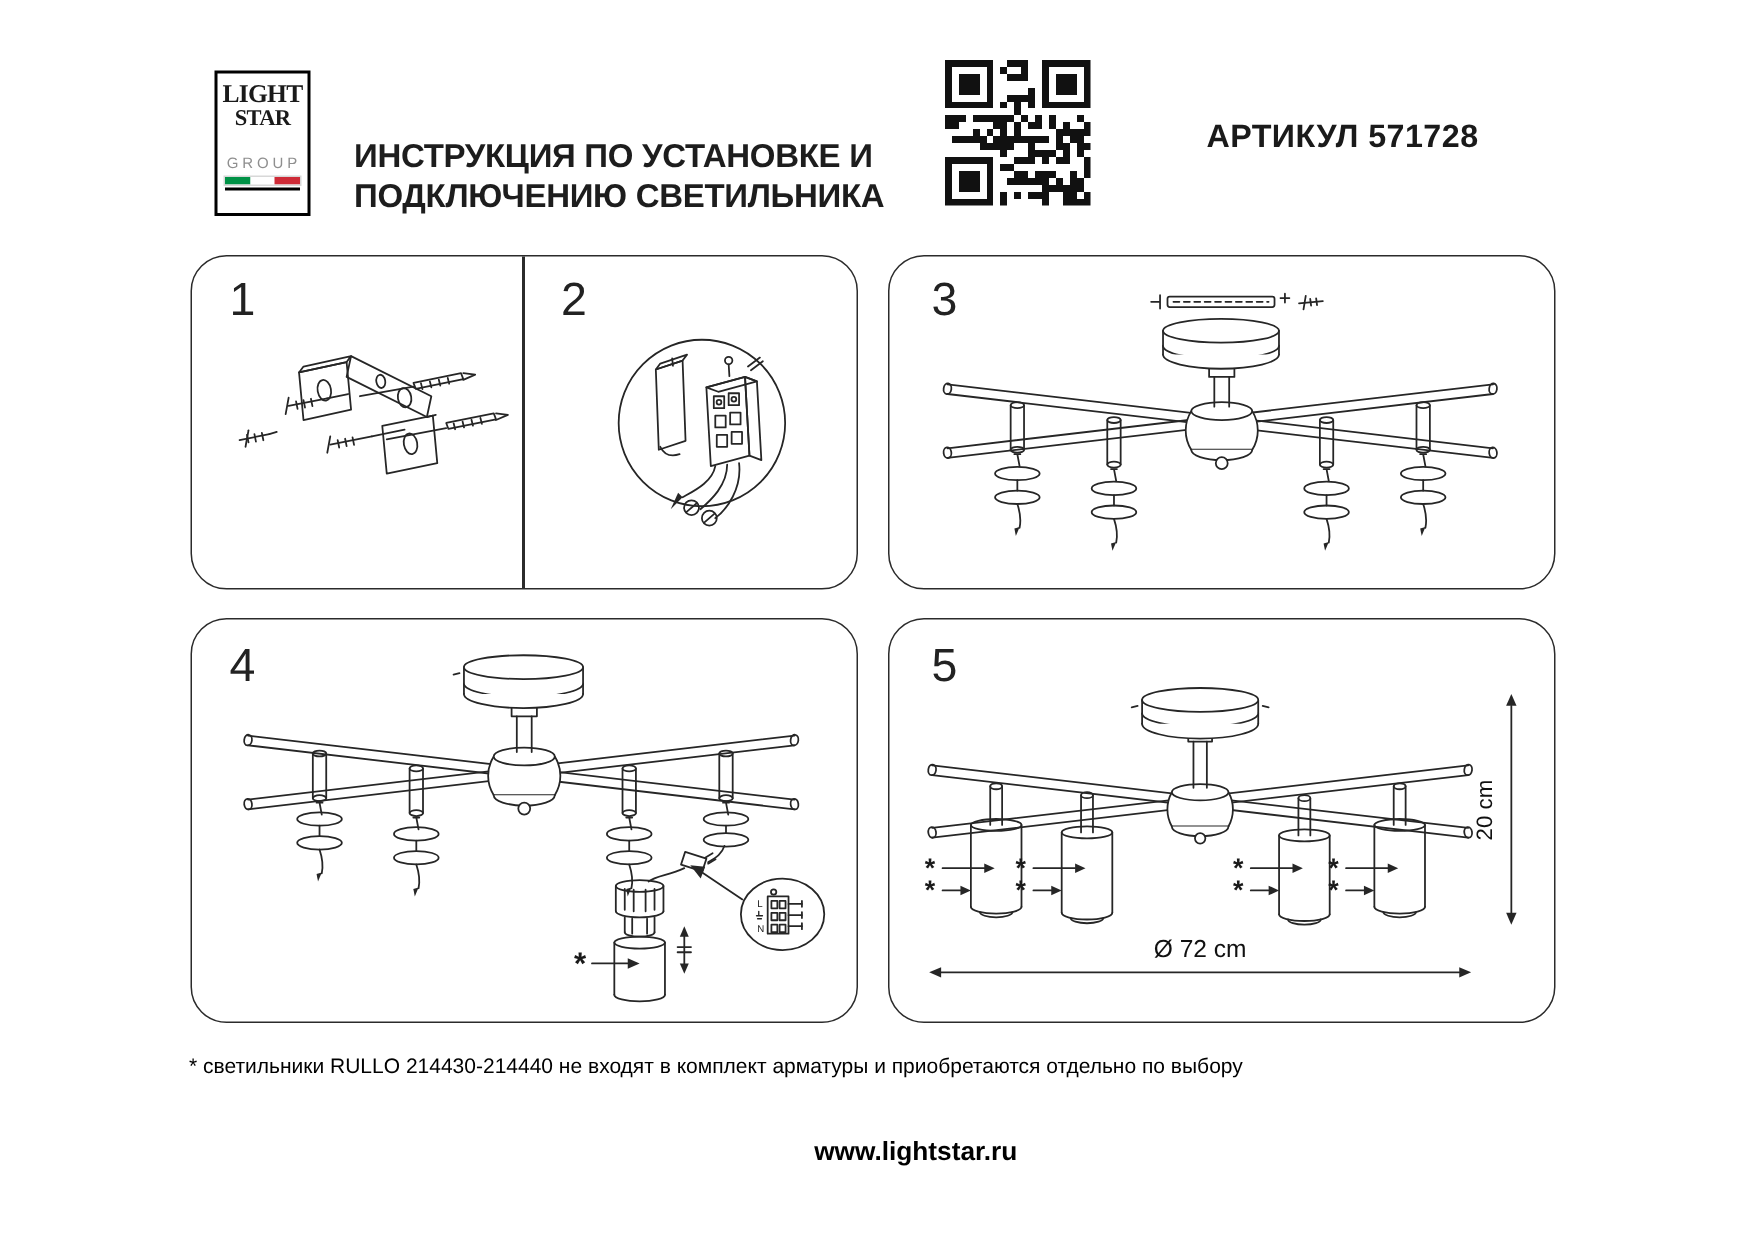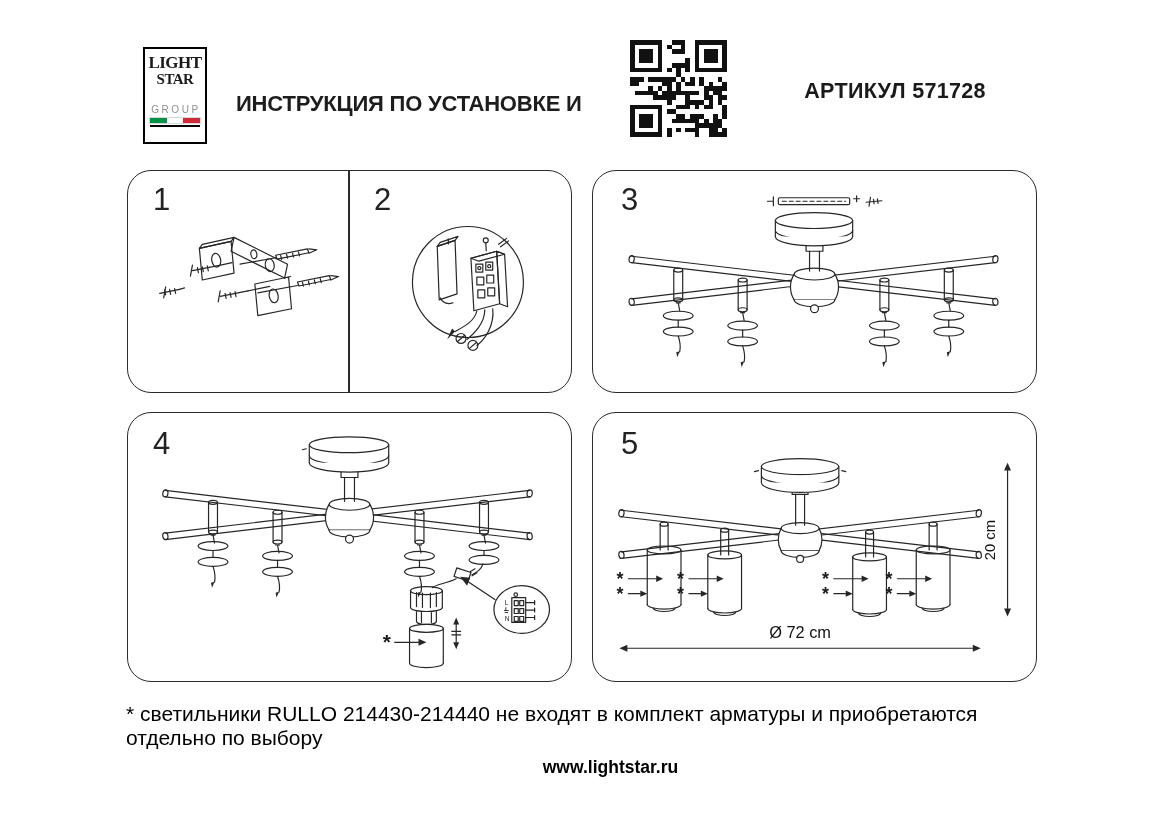--- a/index.html
+++ b/index.html
@@ -29,21 +29,21 @@
   .box{position:absolute;border:1.6px solid #2b2b2b;border-radius:24px;box-sizing:border-box;background:#fff;}
   .box12{left:127px;top:170px;width:445px;height:223px;}
   .box3 {left:592px;top:170px;width:445px;height:223px;}
   .box4 {left:127px;top:412px;width:445px;height:270px;}
   .box5 {left:592px;top:412px;width:445px;height:270px;}
   .divider{position:absolute;left:220px;top:0;bottom:0;width:1.6px;background:#2b2b2b;}
   .pnum{position:absolute;font-size:31px;color:#222;line-height:1;}
   .art{position:absolute;left:0;top:0;width:100%;height:100%;}
 
   
-  .footnote{position:absolute;left:126px;top:702px;width:930px;font-size:21px;color:#000;}
+  .footnote{position:absolute;left:126px;top:702px;width:930px;font-size:14px;color:#000;}
   .website{position:absolute;left:0;top:757px;width:100%;text-align:center;
            font-size:17.5px;font-weight:700;color:#000;margin-left:26px;}
 </style>
 </head>
 <body>
 
 <div class="page">
 
   <div class="logo">
     <div class="logo-light">LIGHT</div>
@@ -52,20 +52,21 @@
     <div class="logo-flag">
       <span style="background:#009246"></span>
         <span style="background:#ffffff"></span>
         <span style="background:#ce2b37"></span>
     </div>
     <div class="logo-underline"></div>
   </div>
 
   <div class="title">
     <div>ИНСТРУКЦИЯ ПО УСТАНОВКЕ И</div>
+    <div>ПОДКЛЮЧЕНИЮ СВЕТИЛЬНИКА</div>
   </div>
 
   <svg id="qr-svg" class="qr" viewBox="0 0 97 97" shape-rendering="crispEdges">
       <rect x="0.00" y="0.00" width="4.62" height="4.62" fill="#111"></rect>
       <rect x="4.62" y="0.00" width="4.62" height="4.62" fill="#111"></rect>
       <rect x="9.24" y="0.00" width="4.62" height="4.62" fill="#111"></rect>
       <rect x="13.86" y="0.00" width="4.62" height="4.62" fill="#111"></rect>
       <rect x="18.48" y="0.00" width="4.62" height="4.62" fill="#111"></rect>
       <rect x="23.10" y="0.00" width="4.62" height="4.62" fill="#111"></rect>
       <rect x="27.71" y="0.00" width="4.62" height="4.62" fill="#111"></rect>

